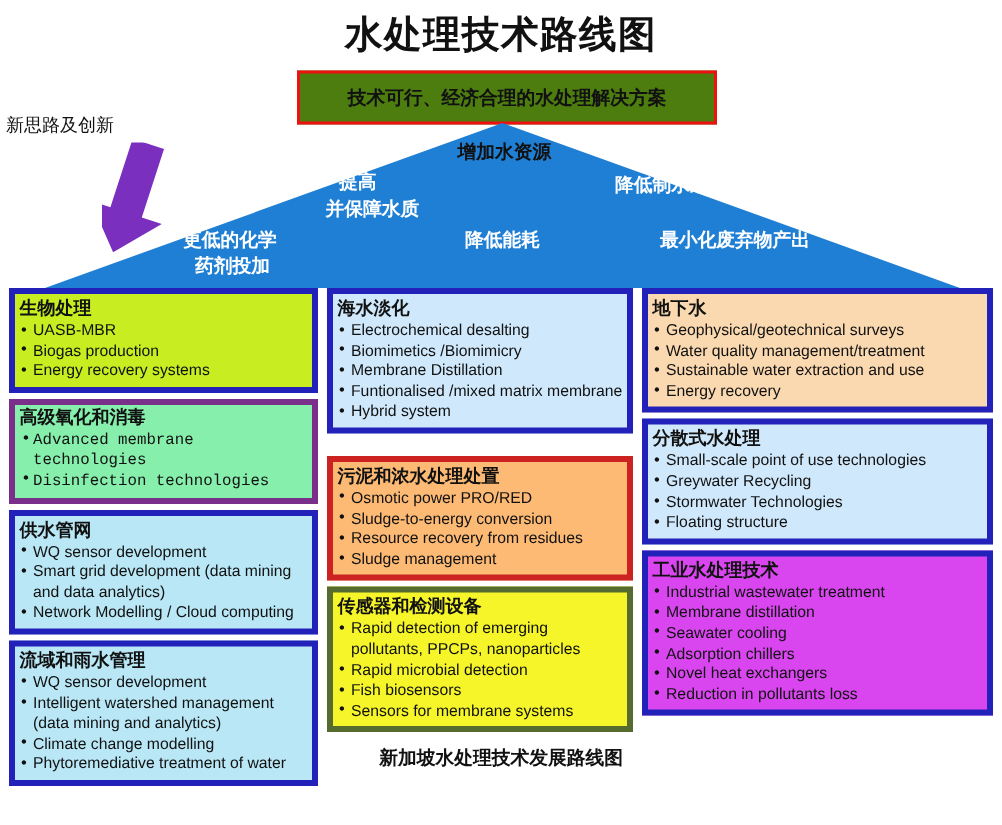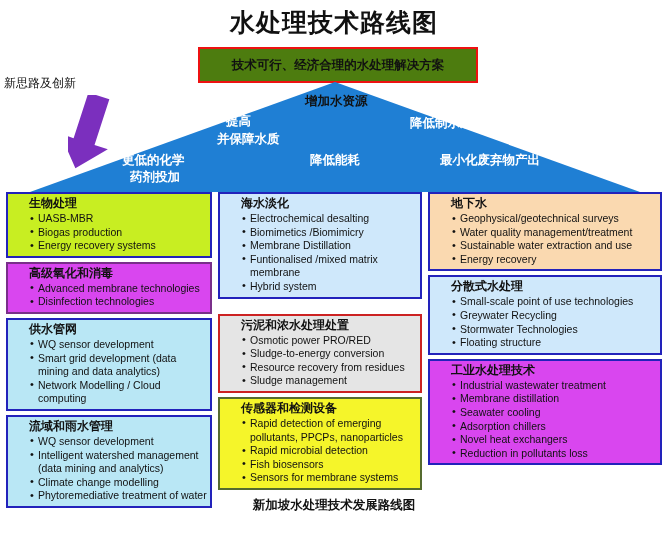--- a/index.html
+++ b/index.html
@@ -44,23 +44,23 @@
   }
   #arrow{position:absolute;left:68px;top:95px;width:60px;height:80px;}
 
   
   .column{position:absolute;top:192px;}
   #col-left{left:6px;width:206px;}
   #col-mid{left:218px;width:204px;}
   #col-right{left:428px;width:234px;}
 
   .card{
-    border:2px solid #404040;
+    border:4px solid #404040;
     margin-bottom:4px;
-    padding:2px 3px 3px 21px;
+    padding:2px 3px 3px 3px;
     box-sizing:border-box;
   }
   .card h4{
     margin:0 0 1px 0;font-size:12px;font-weight:bold;color:#111;
     line-height:15px;
   }
   .card ul{margin:0;padding:0;list-style:none;}
   .card li{
     font-size:10.5px;line-height:13.6px;color:#111;
     padding-left:9px;position:relative;
@@ -107,21 +107,21 @@
 
 <div class="column" id="col-left">
     <div class="card" style="background: rgb(200, 238, 34); border-color: rgb(34, 34, 187);">
       <h4>生物处理</h4>
       <ul>
         <li>UASB-MBR</li>
         <li>Biogas production</li>
         <li>Energy recovery systems</li>
       </ul>
     </div>
-    <div class="card" style="background: #d946ef; border-color: rgb(122, 47, 138);">
+    <div class="card" style="background: #86efac; border-color: rgb(122, 47, 138); font-family: Liberation Mono, monospace;">
       <h4>高级氧化和消毒</h4>
       <ul>
         <li>Advanced membrane  technologies</li>
         <li>Disinfection technologies</li>
       </ul>
     </div>
     <div class="card" style="background: rgb(185, 231, 245); border-color: rgb(34, 34, 187);">
       <h4>供水管网</h4>
       <ul>
         <li>WQ sensor development</li>
@@ -143,21 +143,21 @@
     <div class="card" style="background: rgb(207, 232, 251); border-color: rgb(34, 34, 187);">
       <h4>海水淡化</h4>
       <ul>
         <li>Electrochemical desalting</li>
         <li>Biomimetics /Biomimicry</li>
         <li>Membrane Distillation</li>
         <li>Funtionalised /mixed matrix membrane</li>
         <li>Hybrid system</li>
       </ul>
     </div>
-    <div class="card" style="background: #e5e5e5; border-color: rgb(204, 34, 34); margin-top: 15px;">
+    <div class="card" style="background: #fdba74; border-color: rgb(204, 34, 34); margin-top: 15px;">
       <h4>污泥和浓水处理处置</h4>
       <ul>
         <li>Osmotic power PRO/RED</li>
         <li>Sludge-to-energy conversion</li>
         <li>Resource recovery from residues</li>
         <li>Sludge management</li>
       </ul>
     </div>
     <div class="card" style="background: rgb(245, 245, 42); border-color: rgb(85, 107, 47);">
       <h4>传感器和检测设备</h4>

